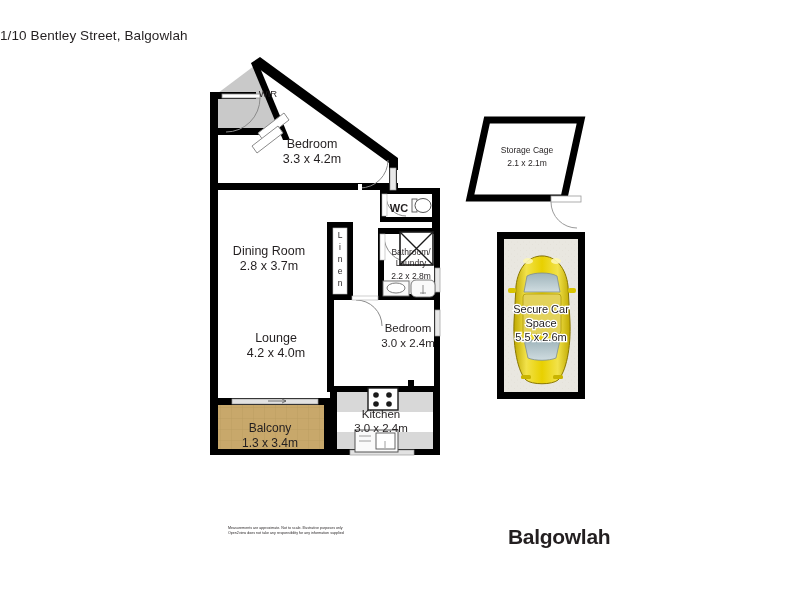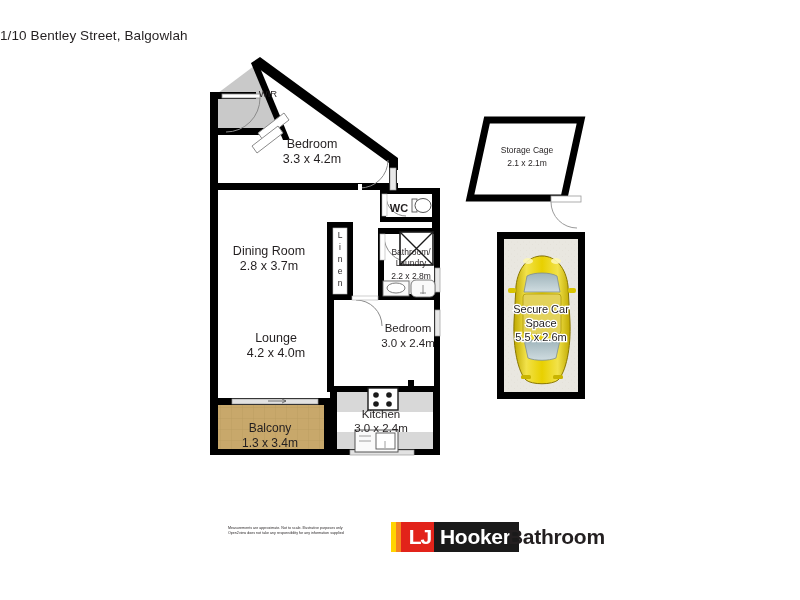--- a/index.html
+++ b/index.html
@@ -377,22 +377,15 @@
 
 </svg>
 
 <div id="footer">
 
   <div id="disclaimer">
     <div>Measurements are approximate. Not to scale. Illustrative purposes only</div>
     <div>Open2view does not take any responsibility for any information supplied</div>
   </div>
 
-  <div id="logo">
-    <div class="logo-bar" id="logo-bar-yellow"></div>
-    <div class="logo-bar" id="logo-bar-orange"></div>
-    <div class="logo-bar" id="logo-bar-red2"></div>
-    <div id="logo-lj">LJ</div>
-    <div id="logo-hooker">Hooker</div>
-  </div>
-
-  <div id="logo-suburb">Bathroom</div>
+
+  <div id="logo-suburb">Balgowlah</div>
 </div>
 
 </body></html>

